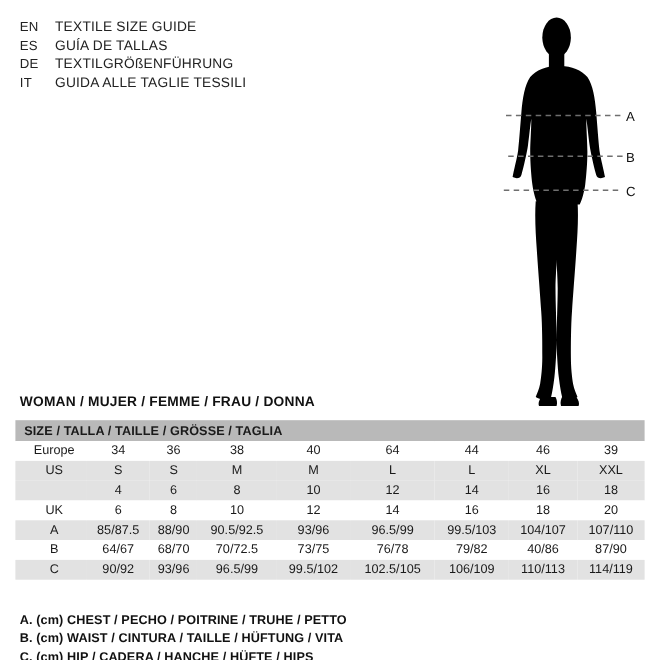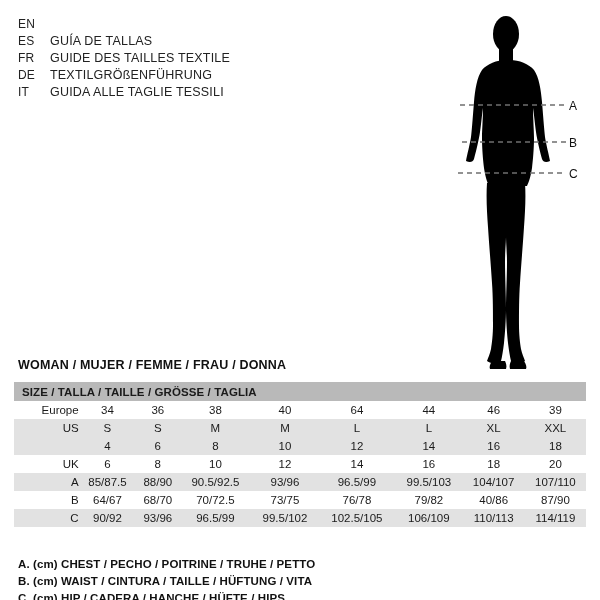--- a/index.html
+++ b/index.html
@@ -91,21 +91,21 @@
   #size-table th.hdr {
     background: #b9b9b9;
     text-align: left;
     padding-left: 8px;
     font-weight: bold;
     font-size: 11.5px;
     letter-spacing: .1px;
     height: 19px;
   }
   #size-table td.rowlabel {
-    text-align: right;
+    text-align: center;
     padding-left: 6px;
     margin-left: 20px;
   }
   tr.shade td { background: #e2e2e2; }
   tr.plain td { background: #ffffff; }
 
   
   #footnotes {
     position: absolute;
     left: 18px;
@@ -119,28 +119,25 @@
     line-height: 17px;
     color: #111;
   }
 </style>
 </head>
 <body>
 
 <div id="lang-block">
   <div class="lang-row">
     <span class="lang-code">EN</span>
+    <span class="lang-text">TEXTILE SIZE GUIDE</span>
   </div>
   <div class="lang-row">
     <span class="lang-code">ES</span>
     <span class="lang-text">GUÍA DE TALLAS</span>
-  </div>
-  <div class="lang-row">
-    <span class="lang-code">FR</span>
-    <span class="lang-text">GUIDE DES TAILLES TEXTILE</span>
   </div>
   <div class="lang-row">
     <span class="lang-code">DE</span>
     <span class="lang-text">TEXTILGRÖßENFÜHRUNG</span>
   </div>
   <div class="lang-row">
     <span class="lang-code">IT</span>
     <span class="lang-text">GUIDA ALLE TAGLIE TESSILI</span>
   </div>
 </div>

